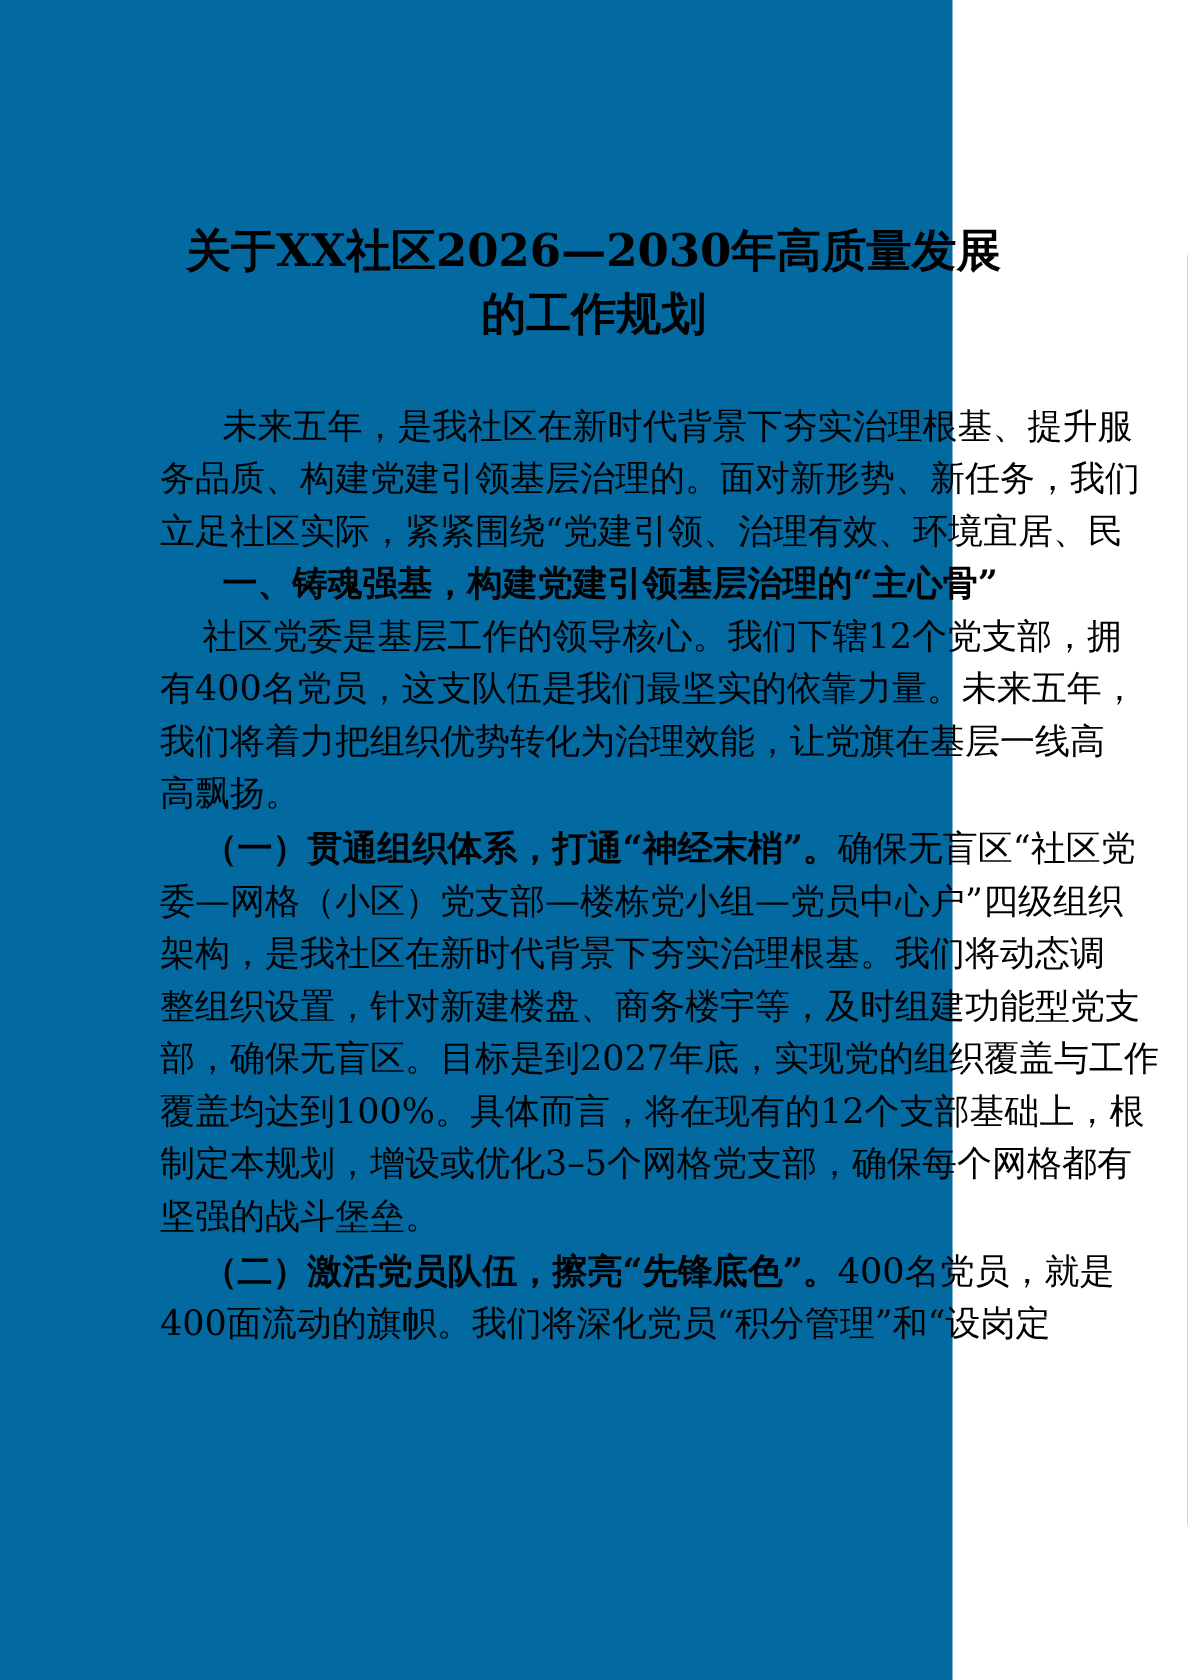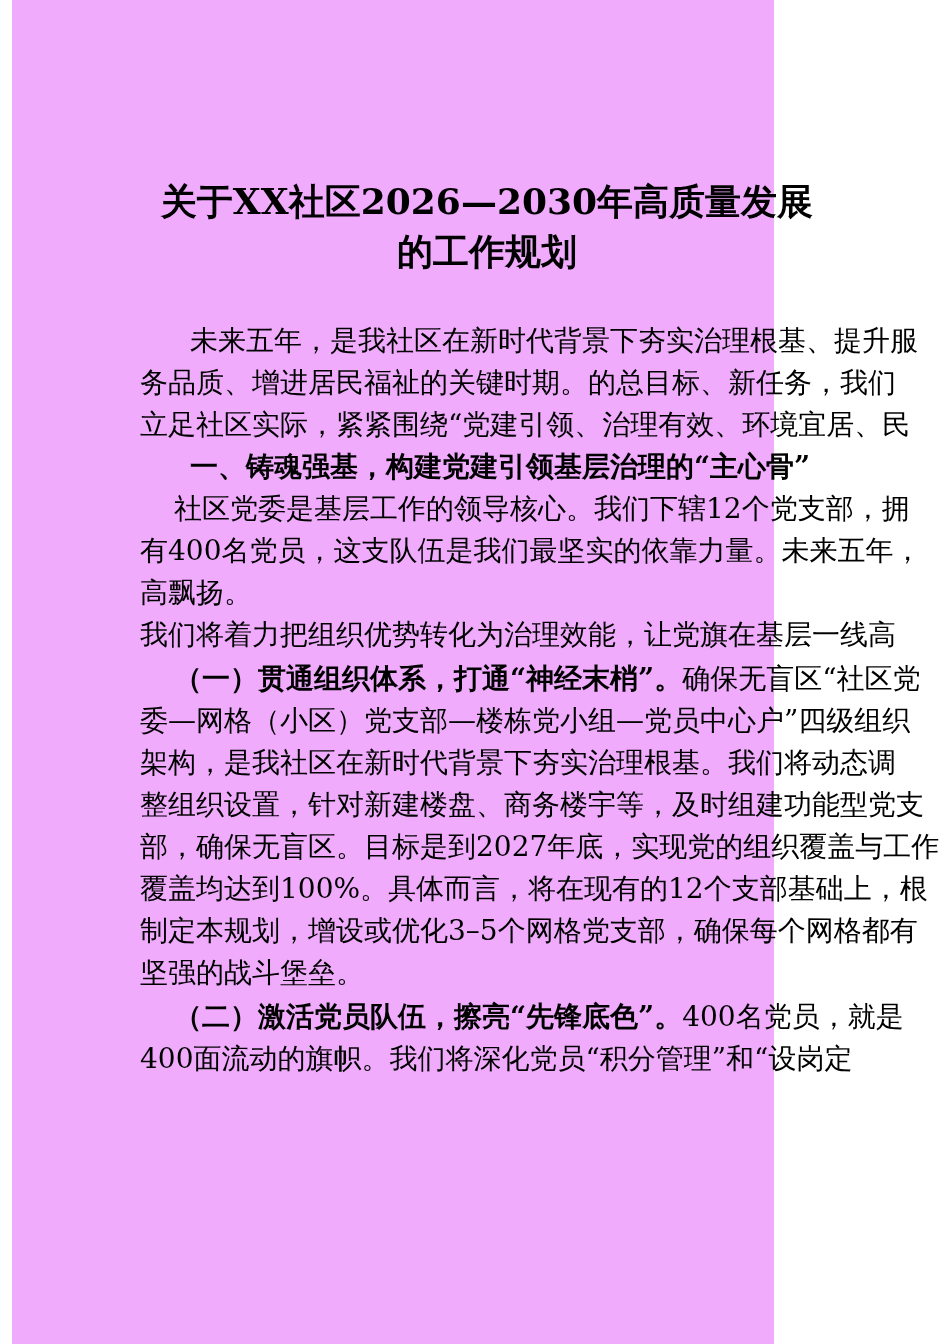--- a/index.html
+++ b/index.html
@@ -1,18 +1,18 @@
 <!DOCTYPE html>
 <html><head>
 <meta charset="utf-8">
 <style>
   html, body { margin: 0; padding: 0; background: #ffffff; }
   body { width: 950px; height: 1344px; position: relative; overflow: hidden;
          font-family: "DejaVu Serif", "Liberation Serif", serif; color: #000; }
-  .page { position: absolute; left: 12px; top: 0; width: 762px; height: 1344px; background: #f0abfc; }
+  .page { position: absolute; left: 0; top: 0; width: 762px; height: 1344px; background: #0369a1; }
   .title { position: absolute; left: 100px; width: 750px; top: 176px; text-align: center;
            font-family: "DejaVu Serif", "Liberation Serif", serif; font-weight: bold;
            font-size: 36px; line-height: 50px; letter-spacing: 0px; }
   .body { position: absolute; left: 128px; width: 694px; top: 320px; }
   .line { height: 42px; line-height: 42px; font-size: 28px; white-space: nowrap;
           text-align: justify; text-align-last: justify; overflow: visible; }
   .line.last { text-align-last: left; }
   .indent { padding-left: 50px; }
   .indent-s { padding-left: 34px; }
   .heading { font-weight: bold; }
@@ -25,31 +25,31 @@
 <div class="page">
   <div class="title">
     <div>关于XX社区2026—2030年高质量发展</div>
     <div>的工作规划</div>
   </div>
 
   <div class="body">
 
     <div>
       <div class="line indent">未来五年，是我社区在新时代背景下夯实治理根基、提升服</div>
-      <div class="line">务品质、增进居民福祉的关键时期。的总目标、新任务，我们</div>
+      <div class="line">务品质、构建党建引领基层治理的。面对新形势、新任务，我们</div>
       <div class="line">立足社区实际，紧紧围绕“党建引领、治理有效、环境宜居、民</div>
     </div>
 
     <div class="line last heading indent" style="padding-left:50px;">一、铸魂强基，构建党建引领基层治理的“主心骨”</div>
 
     <div>
       <div class="line indent-s">社区党委是基层工作的领导核心。我们下辖12个党支部，拥</div>
       <div class="line">有400名党员，这支队伍是我们最坚实的依靠力量。未来五年，</div>
+      <div class="line">我们将着力把组织优势转化为治理效能，让党旗在基层一线高</div>
       <div class="line last">高飘扬。</div>
-      <div class="line">我们将着力把组织优势转化为治理效能，让党旗在基层一线高</div>
     </div>
 
     <div class="gap"></div>
 
     <div>
       <div class="line indent-s">
         <b>（一）贯通组织体系，打通“神经末梢”。</b><span>确保无盲区“社区党</span>
       </div>
       <div class="line">委—网格（小区）党支部—楼栋党小组—党员中心户”四级组织</div>
       <div class="line">架构，是我社区在新时代背景下夯实治理根基。我们将动态调</div>

